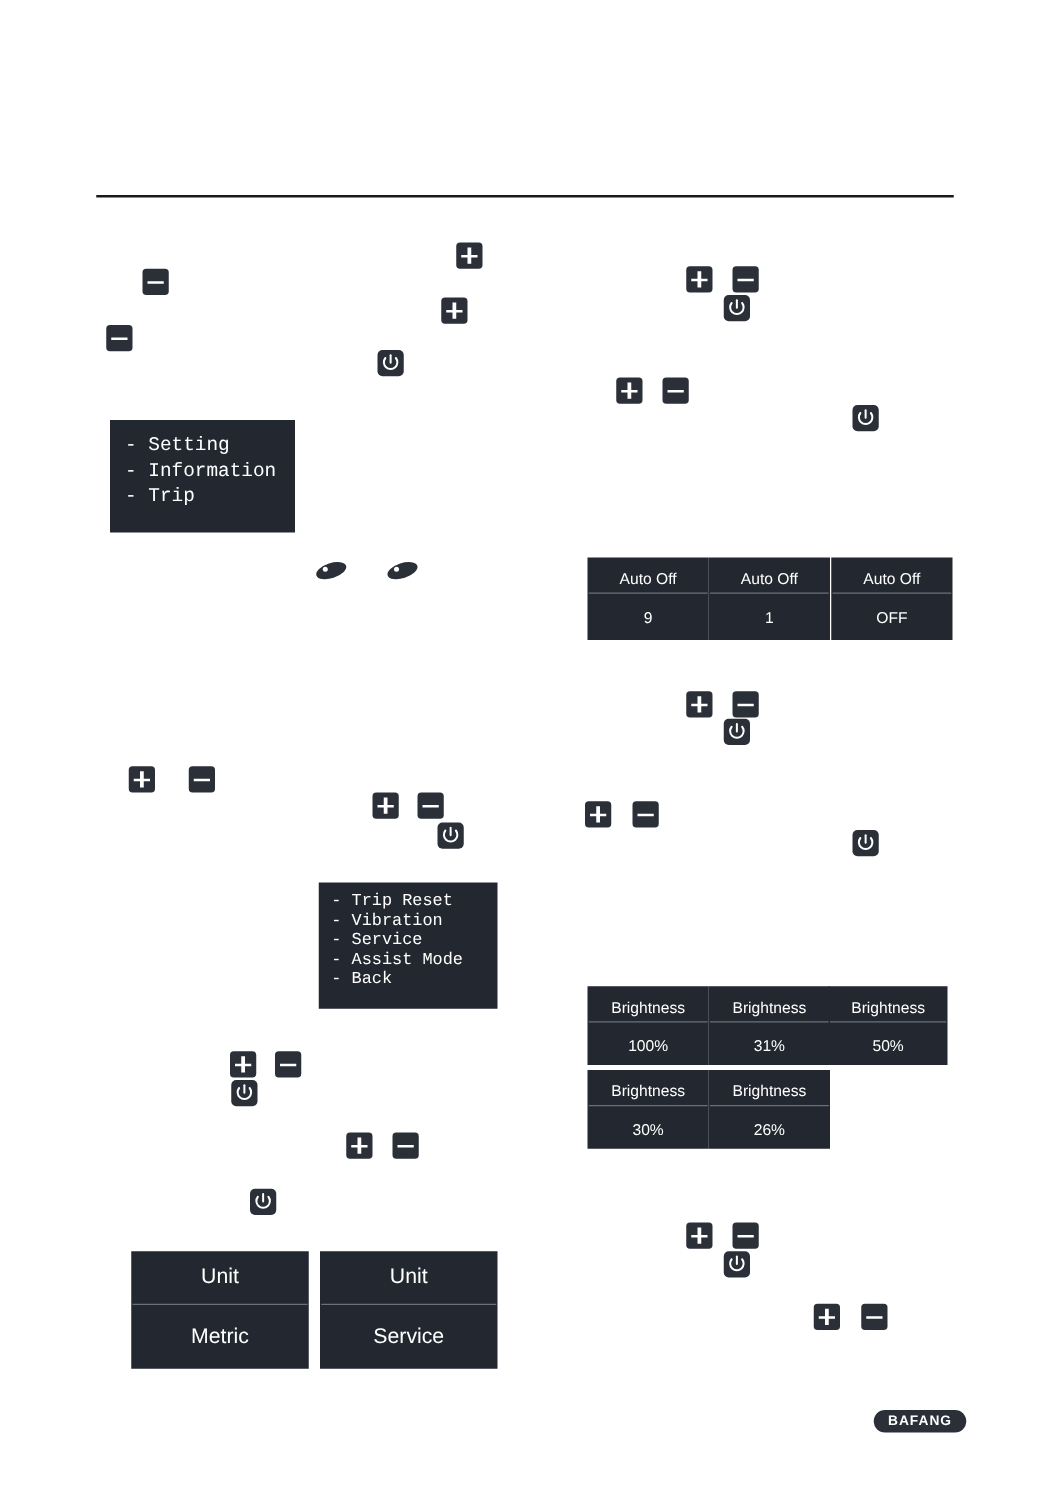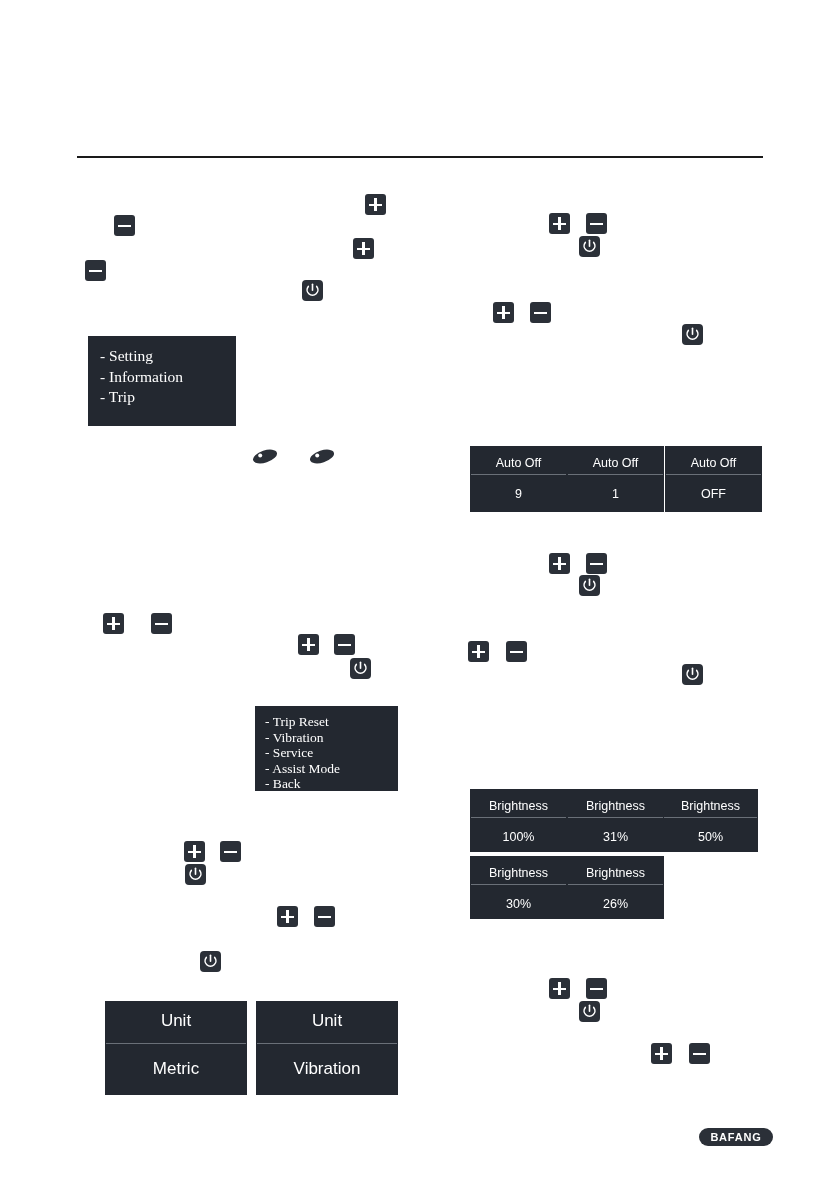--- a/index.html
+++ b/index.html
@@ -85,21 +85,21 @@
   .lcd {
     position: absolute;
     background: #232830;
     color: #ffffff;
     box-sizing: border-box;
   }
   .lcd-list {
     padding: 10px 12px 12px 12px;
     font-size: 15.5px;
     line-height: 20.5px;
-    font-family: Liberation Serif, serif;
+    font-family: Liberation Mono, monospace;
   }
   .lcd-list div {
     white-space: nowrap;
   }
 
   .lcd-value {
     text-align: center;
   }
   .lcd-value .title {
     font-size: 12.5px;
@@ -203,21 +203,21 @@
     <div class="bar-h"></div>
   </div>
   <div class="icon-btn ic-power" style="left:350px; top:658px;">
     <svg width="15" height="15" viewBox="0 0 15 15" aria-hidden="true">
       <path d="M3.3 3.4 A5.4 5.4 0 1 0 11.7 3.4" fill="none" stroke="#ffffff" stroke-width="1.6" stroke-linecap="round"></path>
       <line x1="7.5" y1="1.2" x2="7.5" y2="7.2" stroke="#ffffff" stroke-width="1.6" stroke-linecap="round"></line>
     </svg>
   </div>
 
 
-  <div class="lcd lcd-list" style="left:255px; top:706px; width:143px; height:85px; font-size:13.5px; line-height:15.6px; padding:8px 10px;">
+  <div class="lcd lcd-list" style="left:255px; top:706px; width:143px; height:101px; font-size:13.5px; line-height:15.6px; padding:8px 10px;">
     <div>- Trip Reset</div>
     <div>- Vibration</div>
     <div>- Service</div>
     <div>- Assist Mode</div>
     <div>- Back</div>
   </div>
 
   <div class="icon-btn ic-plus" style="left:184px; top:841px;">
     <div class="bar-h"></div>
       <div class="bar-v"></div>
@@ -244,21 +244,21 @@
       <line x1="7.5" y1="1.2" x2="7.5" y2="7.2" stroke="#ffffff" stroke-width="1.6" stroke-linecap="round"></line>
     </svg>
   </div>
 
   <div class="lcd lcd-value big" style="left:105px; top:1001px; width:142px; height:94px;">
     <div class="title">Unit</div>
     <div class="val">Metric</div>
   </div>
   <div class="lcd lcd-value big" style="left:256px; top:1001px; width:142px; height:94px;">
     <div class="title">Unit</div>
-    <div class="val">Vibration</div>
+    <div class="val">Service</div>
   </div>
 
   <div class="icon-btn ic-plus" style="left:549px; top:213px;">
     <div class="bar-h"></div>
       <div class="bar-v"></div>
   </div>
   <div class="icon-btn ic-minus" style="left:586px; top:213px;">
     <div class="bar-h"></div>
   </div>
   <div class="icon-btn ic-power" style="left:579px; top:236px;">

